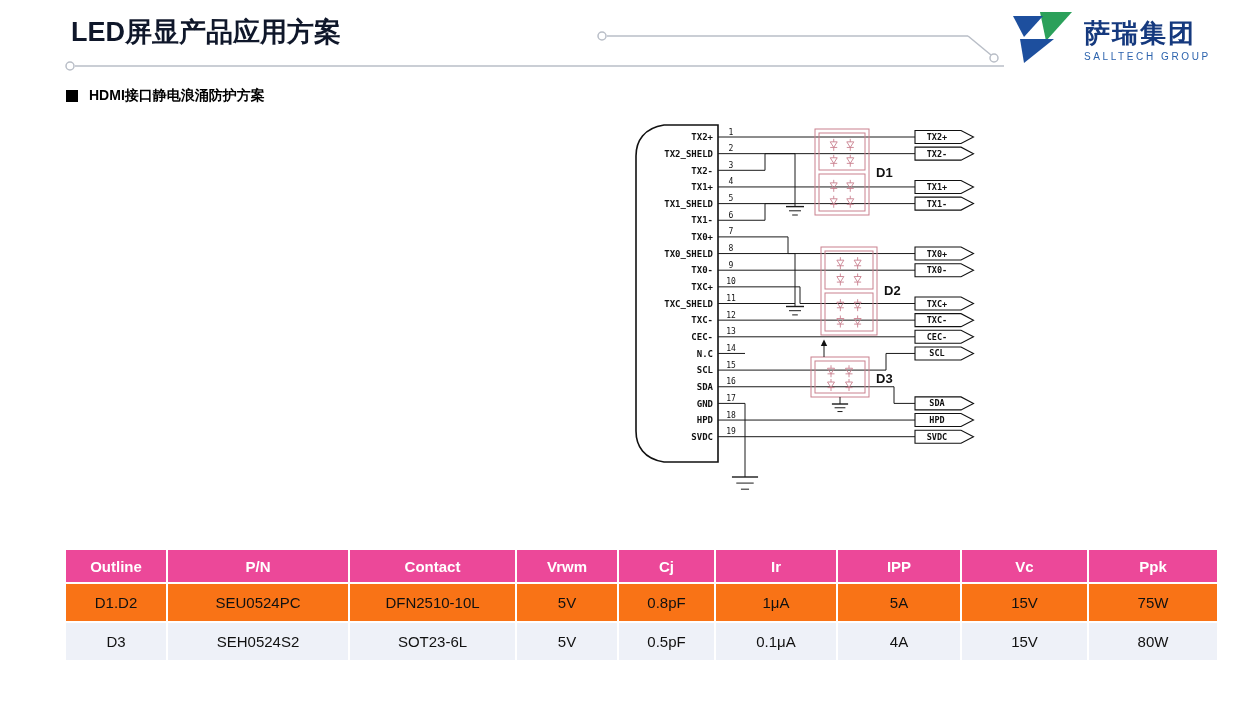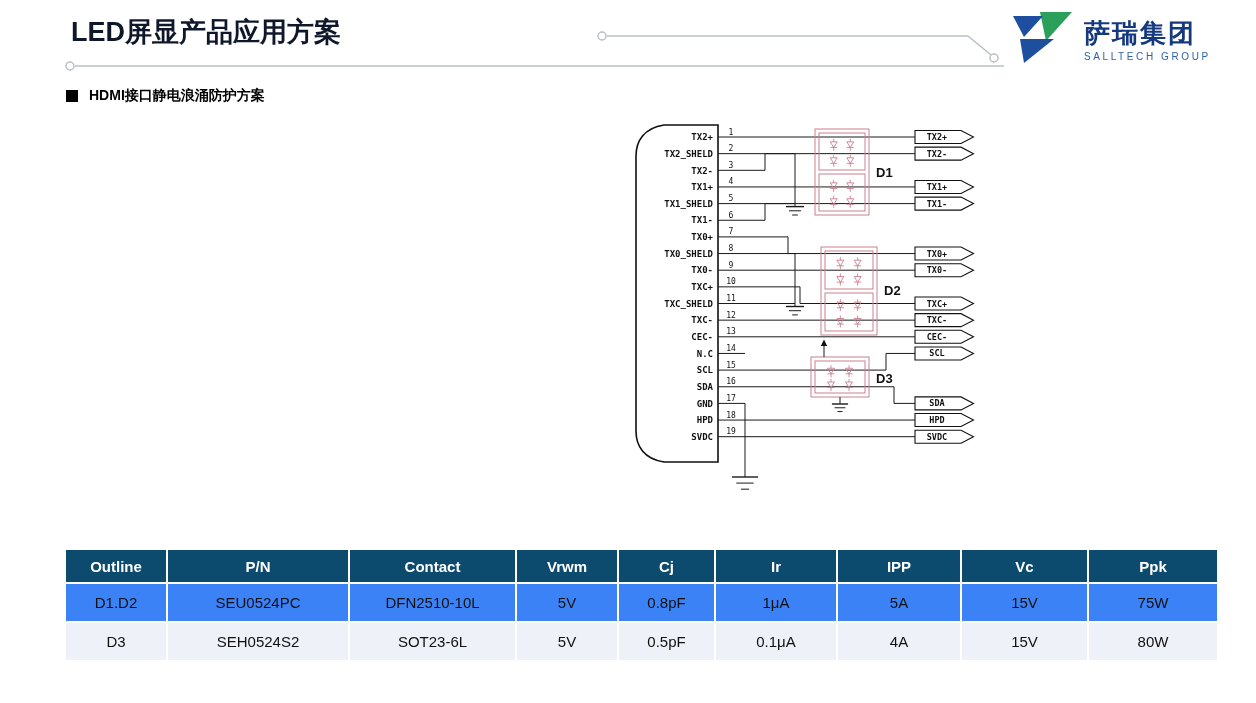--- a/index.html
+++ b/index.html
@@ -11,23 +11,23 @@
   .logo{position:absolute;left:1010px;top:10px;display:flex;align-items:center;}
   .logo-text{margin-left:8px;padding-top:2px;}
   .logo-cn{font-size:26px;font-weight:bold;color:#15397e;letter-spacing:2px;line-height:32px;}
   .logo-en{font-size:10px;color:#2b62ad;letter-spacing:2.6px;margin-top:2px;}
   .section-heading{position:absolute;left:66px;top:87px;display:flex;align-items:center;font-size:14px;font-weight:bold;color:#000;}
   .bullet{width:12px;height:12px;background:#000;margin-right:11px;flex:0 0 auto;}
   .note{position:absolute;left:258px;top:250px;font-size:17px;color:#1a1a1a;line-height:28px;}
   .schematic{position:absolute;left:600px;top:115px;}
   .table-wrap{position:absolute;left:64px;top:548px;width:1138px;}
   table{border-collapse:separate;border-spacing:2px;table-layout:fixed;width:100%;}
-  th{background:#0c4a6e;color:#fff;font-size:15px;font-weight:bold;height:32px;text-align:center;}
+  th{background:#ec4899;color:#fff;font-size:15px;font-weight:bold;height:32px;text-align:center;}
   td{font-size:15px;color:#111;text-align:center;height:37px;}
-  tr.row-0 td{background:#3b82f6;}
+  tr.row-0 td{background:#f97316;}
   tr.row-1 td{background:#eef1f8;}
 </style>
 </head>
 <body>
 
 <div class="slide">
 
   <svg class="decor-svg" width="1256" height="80">
     <circle cx="70" cy="66" r="4" fill="#fff" stroke="#b9bec7" stroke-width="1.5"></circle>
     <line x1="75" y1="66" x2="1004" y2="66" stroke="#b9bec7" stroke-width="1.5"></line>

